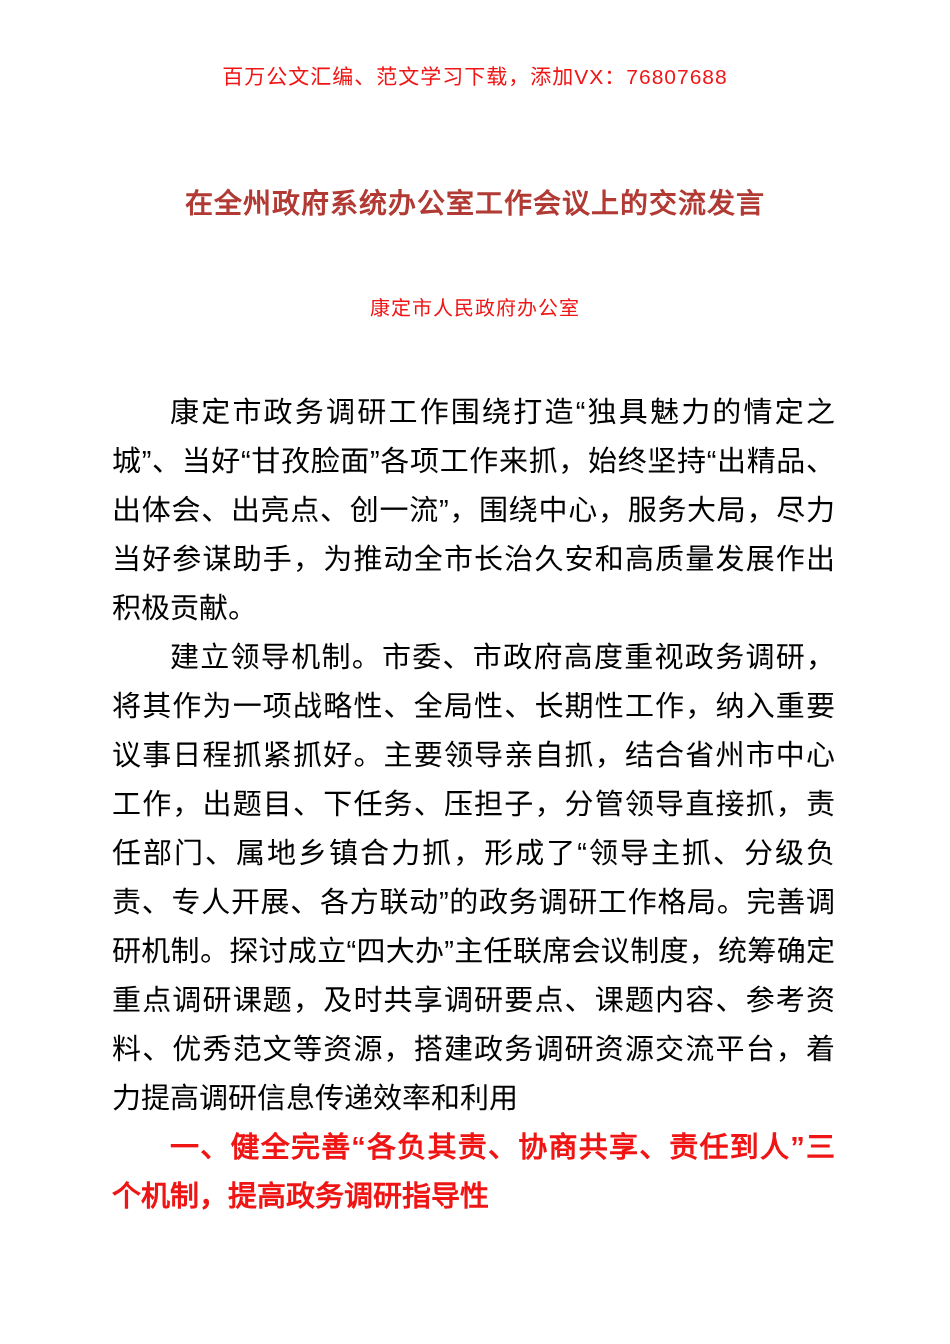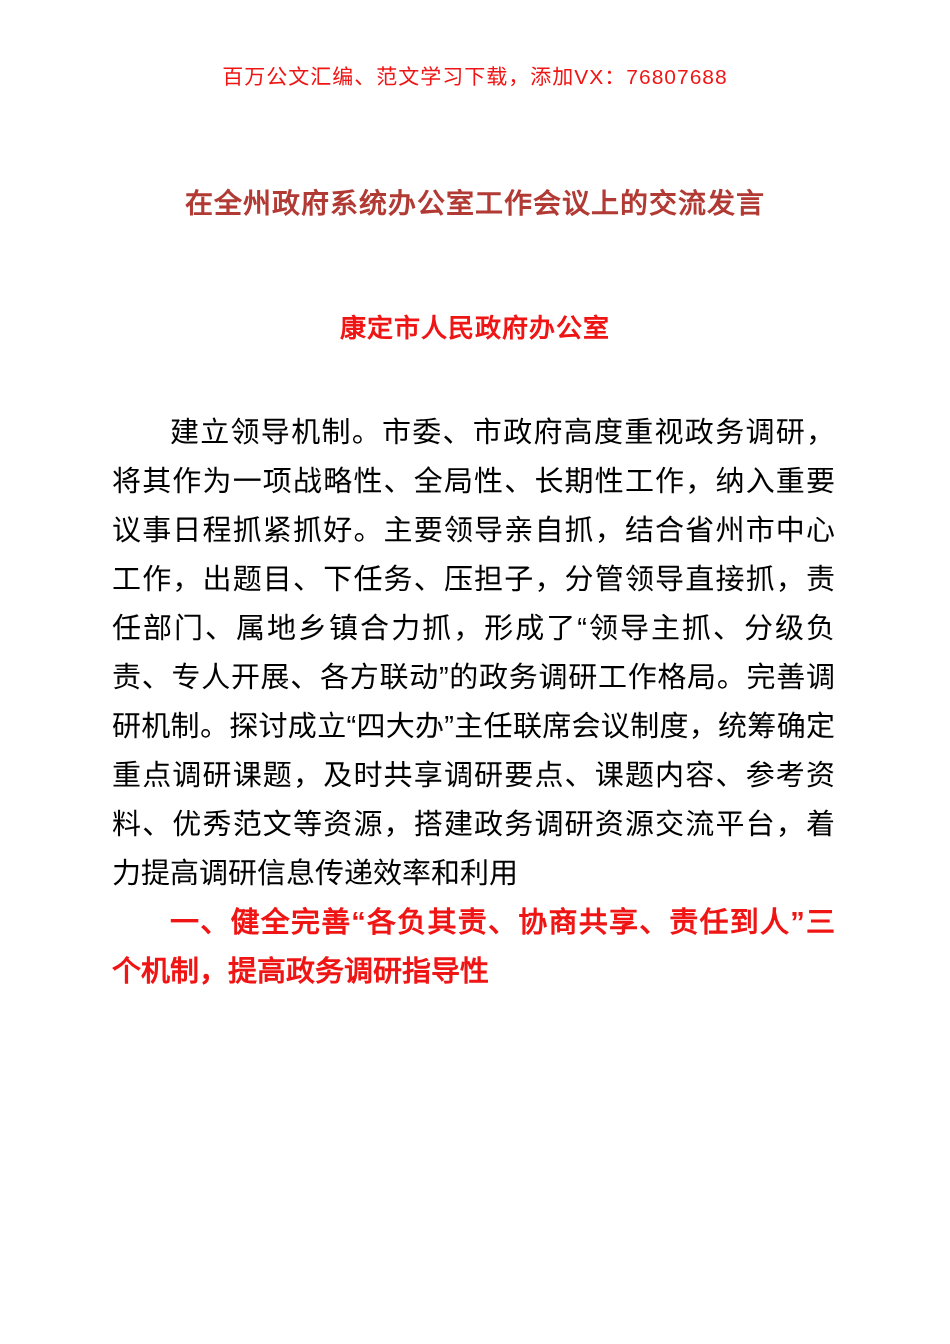--- a/index.html
+++ b/index.html
@@ -36,26 +36,26 @@
   .doc-title {
     margin: 92px 60px 17px 60px;
     text-align: center;
     color: var(--title_red);
     font-size: 28px;
     line-height: 40px;
     font-weight: bold;
     letter-spacing: 1px;
   }
   .doc-subtitle {
-    margin: 86px 60px 0 60px;
+    margin: 66px 60px 0 60px;
     text-align: center;
     color: var(--notice_red);
-    font-size: 26px;
+    font-size: 20px;
     line-height: 36px;
-    font-weight: bold;
+    font-weight: normal;
     letter-spacing: 1px;
   }
   .doc-body {
     margin: 62px 115px 0 112px;
     color: var(--body_text);
     font-size: 29px;
     line-height: 49px;
     text-align: justify;
     text-justify: inter-character;
   }
@@ -74,17 +74,18 @@
 
 <div class="page">
 
   <div class="notice">百万公文汇编、范文学习下载，添加VX：76807688</div>
 
   <h1 class="doc-title">在全州政府系统办公室工作会议上的交流发言</h1>
 
   <h2 class="doc-subtitle">康定市人民政府办公室</h2>
 
   <div class="doc-body">
+    <p class="para">康定市政务调研工作围绕打造“独具魅力的情定之城”、当好“甘孜脸面”各项工作来抓，始终坚持“出精品、出体会、出亮点、创一流”，围绕中心，服务大局，尽力当好参谋助手，为推动全市长治久安和高质量发展作出积极贡献。</p>
     <p class="para">建立领导机制。市委、市政府高度重视政务调研，将其作为一项战略性、全局性、长期性工作，纳入重要议事日程抓紧抓好。主要领导亲自抓，结合省州市中心工作，出题目、下任务、压担子，分管领导直接抓，责任部门、属地乡镇合力抓，形成了“领导主抓、分级负责、专人开展、各方联动”的政务调研工作格局。完善调研机制。探讨成立“四大办”主任联席会议制度，统筹确定重点调研课题，及时共享调研要点、课题内容、参考资料、优秀范文等资源，搭建政务调研资源交流平台，着力提高调研信息传递效率和利用</p>
     <p class="para section-heading">一、健全完善“各负其责、协商共享、责任到人”三个机制，提高政务调研指导性</p>
   </div>
 
 </div>
 
 </body></html>

